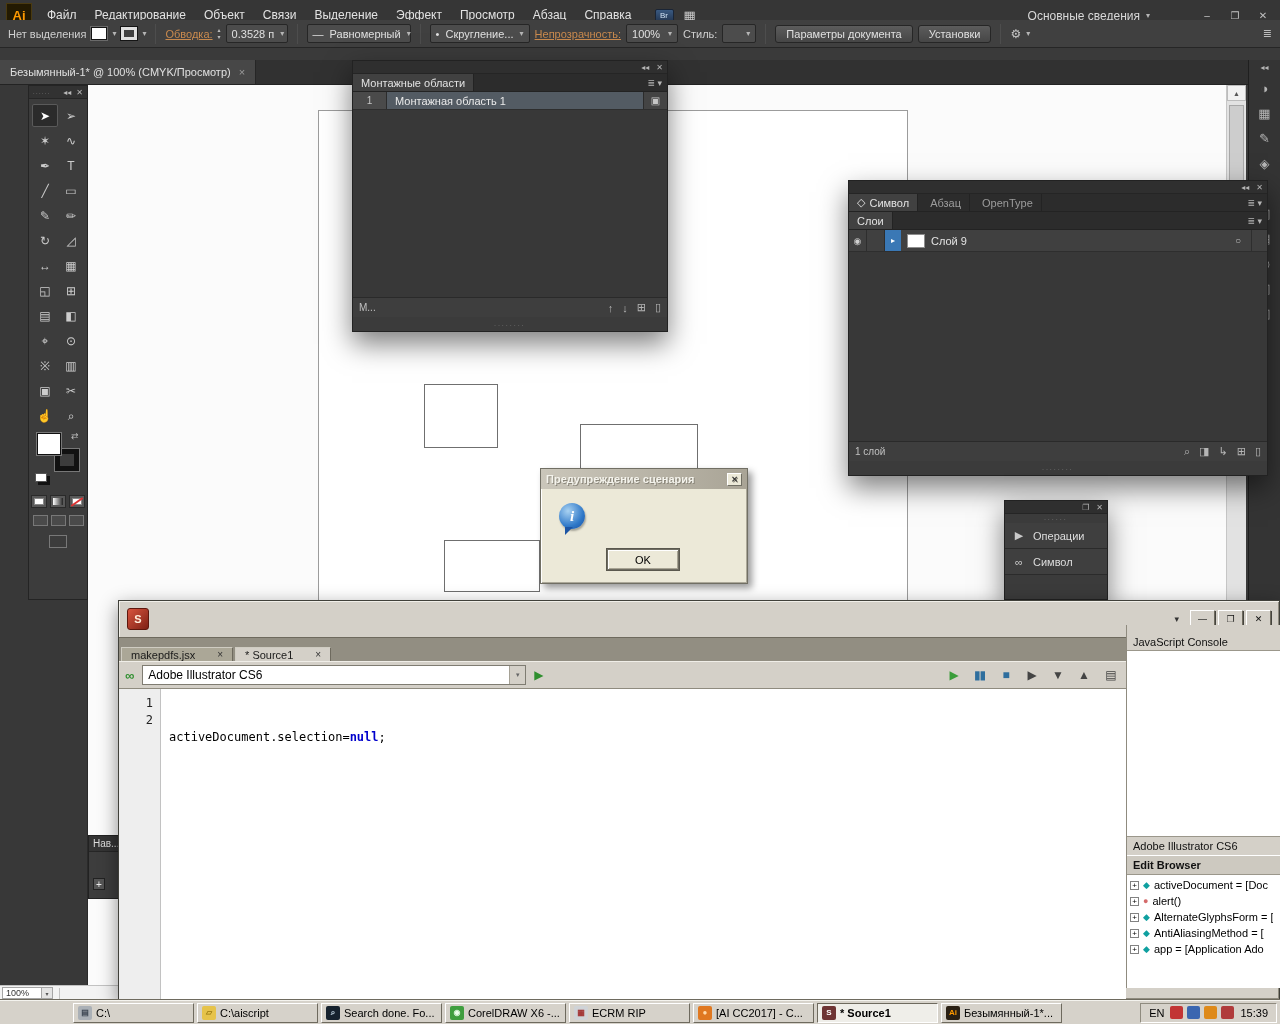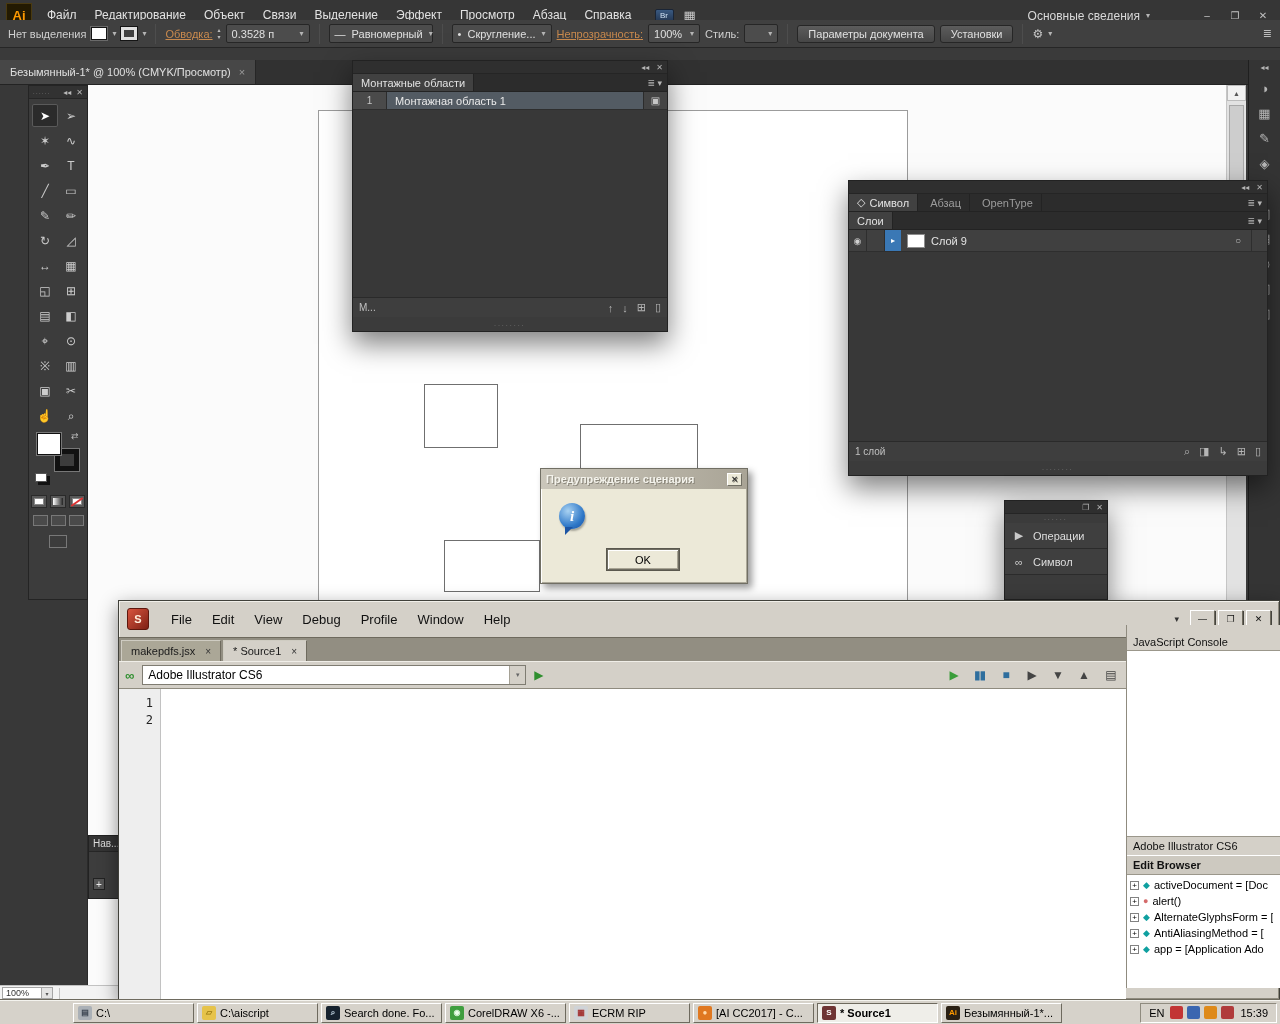--- a/index.html
+++ b/index.html
@@ -118,21 +118,21 @@
 
   
   .estk{background:#d4d0c8;border:1px solid #40403a;box-shadow:inset 1px 1px 0 #f1efe9,inset -1px -1px 0 #8f8b7f,0 6px 18px rgba(0,0,0,.45);z-index:60}
   .emenubar{height:36px;display:flex;align-items:center;gap:2px;padding:0 8px}
   .eappicon{width:22px;height:22px;background:linear-gradient(135deg,#d8553f,#7e2014);border:1px solid #5d170d;border-radius:3px;color:#ffeedd;display:flex;align-items:center;justify-content:center;font-size:11px;font-weight:bold;margin-right:10px}
   .emenu{padding:0 10px;font-size:13px;color:#111}
   .ewinctl{margin-left:auto;display:flex;gap:3px;align-items:center}
   .echev{color:#333;font-size:9px;margin-right:8px}
   .ebtn{width:25px;height:19px;background:#d4d0c8;border:1px solid #fff;border-right-color:#6e6a5e;border-bottom-color:#6e6a5e;box-shadow:1px 1px 0 #45443e;font-size:9px;color:#111;display:flex;align-items:center;justify-content:center}
   .etabstrip{background:#928e82;border-top:1px solid #6e6a5e;display:flex;align-items:flex-end;gap:2px;padding:2px 2px 0}
-  .etab{height:21px;display:flex;align-items:center;gap:10px;padding:0 9px;font-size:11px;color:#1a1a1a;background:#aba797;border:1px solid #cfccc2;border-bottom:none;border-right-color:#6e6a5e;white-space:nowrap}
+  .etab{height:14px;display:flex;align-items:center;gap:22px;padding:0 9px;font-size:11px;color:#1a1a1a;background:#aba797;border:1px solid #cfccc2;border-bottom:none;border-right-color:#6e6a5e;white-space:nowrap}
   .etab.active{background:#d4d0c8}
   .etabx{color:#333;font-size:10px}
   .etoolbar{background:#d4d0c8;border-top:1px solid #f0eee8;border-bottom:1px solid #8f8b7f;display:flex;align-items:center;padding:0 6px;gap:8px}
   .chain{color:#2f8f2f;font-weight:bold;font-size:13px}
   .ecombo{height:20px;background:#fff;border:1px solid #7f7c72;display:flex;align-items:center;padding:0 0 0 5px;font-size:12px;color:#000}
   .ecaret{margin-left:auto;width:16px;height:18px;background:#d4d0c8;border-left:1px solid #a5a195;display:flex;align-items:center;justify-content:center;font-size:7px;color:#666}
   .runic{color:#2f8f2f;font-size:12px}
   .trgroup{margin-left:auto;display:flex;align-items:center;gap:7px}
   .tricon{width:19px;text-align:center;font-size:12px;letter-spacing:-1px}
   .editor{background:#fff}
@@ -197,21 +197,21 @@
     <span class="swatch-fill"></span>
     <span class="caret">▾</span>
     <span class="swatch-stroke"></span>
     <span class="caret">▾</span>
     <span class="vsep"></span>
     <span class="linklbl">Обводка:</span>
     <span class="stepper">
       <span>▴</span>
       <span>▾</span>
     </span>
-    <span class="dcombo" style="width:84px">
+    <span class="dcombo" style="width:62px">
       <span>0.3528 п</span>
       <span class="caret">▾</span>
     </span>
     <span class="vsep"></span>
     <span class="dcombo" style="width:104px">
       <span>—</span>
       <span>Равномерный</span>
       <span class="caret">▾</span>
     </span>
     <span class="vsep"></span>
@@ -458,30 +458,20 @@
       <span class="alert-close">✕</span>
     </div>
     <div class="infoicon">i</div>
     <div class="infotail"></div>
     <div class="okbtn">OK</div>
   </div>
 
   <div class="abs estk" style="left:118px;top:600px;width:1162px;height:400px">
     <div class="emenubar">
       <span class="eappicon">S</span>
-      <span style="display:flex">
-
-      <span class="emenu">File</span>
-          <span class="emenu">Edit</span>
-          <span class="emenu">View</span>
-          <span class="emenu">Debug</span>
-          <span class="emenu">Profile</span>
-          <span class="emenu">Window</span>
-          <span class="emenu">Help</span>
-        </span>
       <span class="ewinctl">
         <span class="echev">▾</span>
         <span class="ebtn">—</span>
         <span class="ebtn">❐</span>
         <span class="ebtn">✕</span>
       </span>
     </div>
 
     <div class="abs etabstrip" style="left:0;top:36px;width:1007px;height:24px">
 
@@ -514,20 +504,21 @@
         </span>
       <span class="tricon" style="color:#444">▤</span>
     </div>
 
     <div class="abs editor" style="left:0;top:88px;width:1007px;height:311px">
       <div class="abs gutter" style="left:0;top:0;width:42px;height:311px">
         <div>1</div>
         <div>2</div>
       </div>
       <div class="abs codearea" style="left:42px;top:0;width:965px;height:311px">
+        <div class="codeline"><span>activeDocument.selection=</span><span class="kw">null</span><span>;</span></div>
       </div>
     </div>
 
     <div class="abs erp" style="left:1007px;top:24px;width:155px;height:363px">
       <div style="height:8px;flex:none"></div>
       <div class="erphead">JavaScript Console</div>
       <div class="erpconsole"></div>
       <div class="erpstrip">Adobe Illustrator CS6</div>
       <div class="erphead2">Edit Browser</div>
       <div class="erplist">

